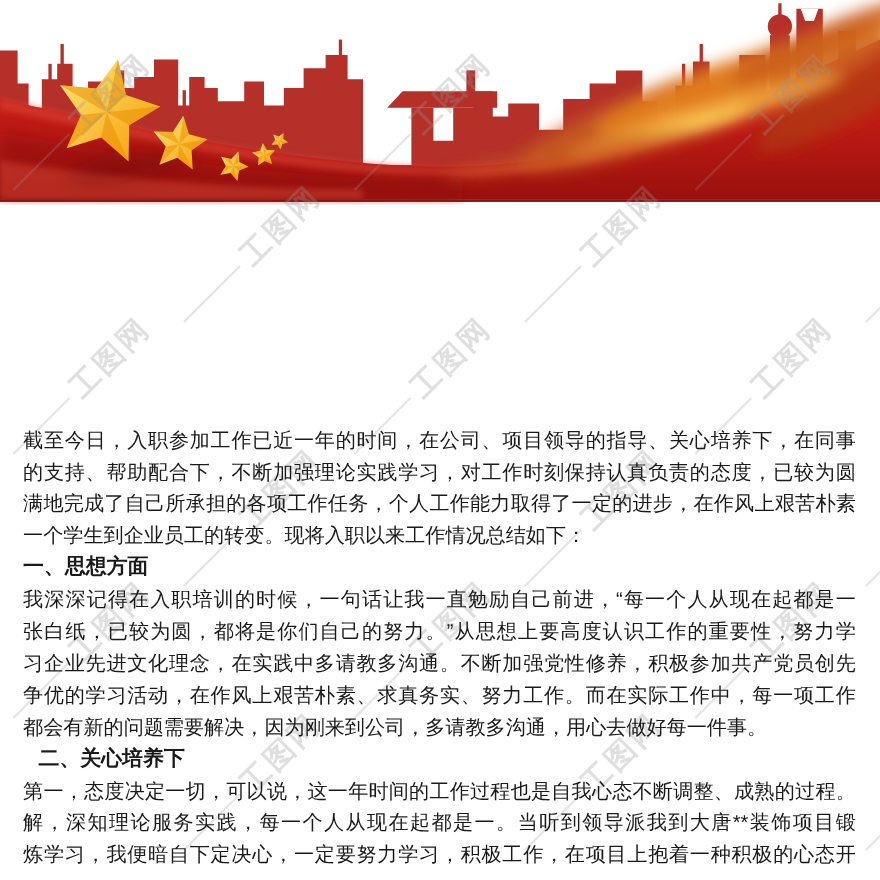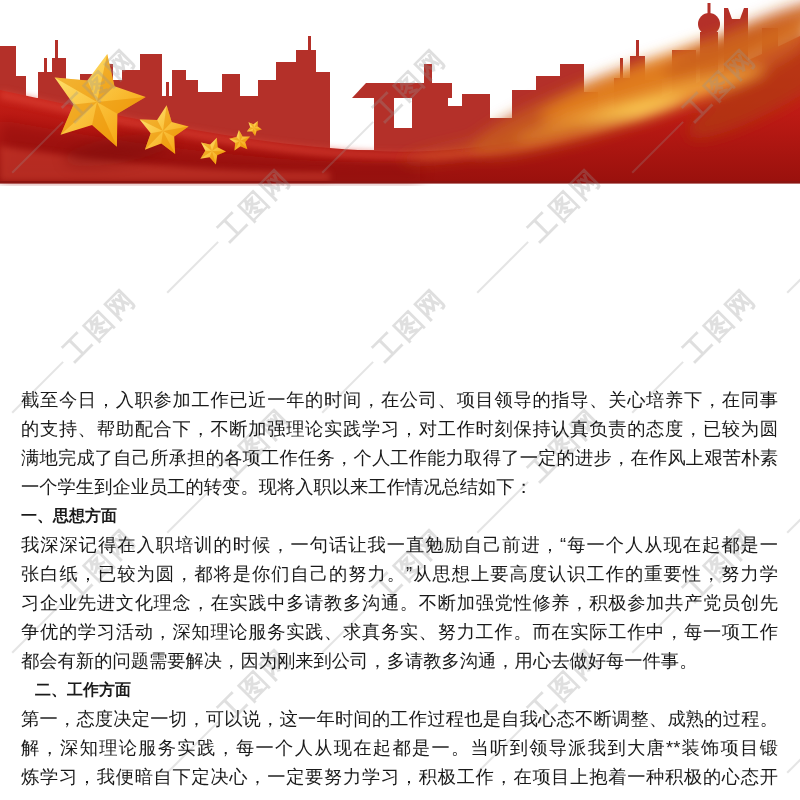--- a/index.html
+++ b/index.html
@@ -9,21 +9,21 @@
   
   .wm-layer{position:absolute;inset:0;z-index:1;pointer-events:none;overflow:hidden;}
   .wm{position:absolute;width:220px;height:34px;display:flex;align-items:center;gap:7px;
       transform:rotate(-45deg);color:rgba(150,150,150,.30);}
   .wm i{display:block;width:72px;height:0;border-top:2px solid rgba(150,150,150,.26);}
   .wm b{font-size:27px;font-weight:600;letter-spacing:3px;white-space:nowrap;}
   
   .doc{position:absolute;left:21px;top:385px;width:757px;z-index:2;color:#1a1a1a;}
   .line{height:29px;line-height:29px;font-size:18.3px;letter-spacing:0;overflow:visible;white-space:normal;}
   .line.fit{text-align:justify;text-align-last:justify;}
-  .line.heading{font-weight:bold;font-size:16px;}
+  .line.heading{font-weight:bold;font-size:19px;}
   .line.ind{text-indent:14px;}
 </style>
 </head>
 <body>
 
 <div class="page">
 
   <svg class="banner" width="800" height="186" viewBox="0 0 800 186" aria-hidden="true">
     <defs>
       <linearGradient id="ribbonGrad" x1="0" y1="0" x2="0" y2="1">
@@ -196,21 +196,21 @@
 
   <div class="doc">
       <div class="line fit">截至今日，入职参加工作已近一年的时间，在公司、项目领导的指导、关心培养下，在同事</div>
       <div class="line fit">的支持、帮助配合下，不断加强理论实践学习，对工作时刻保持认真负责的态度，已较为圆</div>
       <div class="line fit">满地完成了自己所承担的各项工作任务，个人工作能力取得了一定的进步，在作风上艰苦朴素</div>
       <div class="line">一个学生到企业员工的转变。现将入职以来工作情况总结如下：</div>
       <div class="line heading">一、思想方面</div>
       <div class="line fit">我深深记得在入职培训的时候，一句话让我一直勉励自己前进，“每一个人从现在起都是一</div>
       <div class="line fit">张白纸，已较为圆，都将是你们自己的努力。”从思想上要高度认识工作的重要性，努力学</div>
       <div class="line fit">习企业先进文化理念，在实践中多请教多沟通。不断加强党性修养，积极参加共产党员创先</div>
-      <div class="line fit">争优的学习活动，深知理论服务实践、求真务实、努力工作。而在实际工作中，每一项工作</div>
+      <div class="line fit">争优的学习活动，在作风上艰苦朴素、求真务实、努力工作。而在实际工作中，每一项工作</div>
       <div class="line">都会有新的问题需要解决，因为刚来到公司，多请教多沟通，用心去做好每一件事。</div>
-      <div class="line heading ind">二、工作方面</div>
+      <div class="line heading ind">二、关心培养下</div>
       <div class="line fit">第一，态度决定一切，可以说，这一年时间的工作过程也是自我心态不断调整、成熟的过程。</div>
       <div class="line fit">解，深知理论服务实践，每一个人从现在起都是一。当听到领导派我到大唐**装饰项目锻</div>
       <div class="line fit">炼学习，我便暗自下定决心，一定要努力学习，积极工作，在项目上抱着一种积极的心态开</div>
     </div>
 
 </div>
 
 </body></html>

